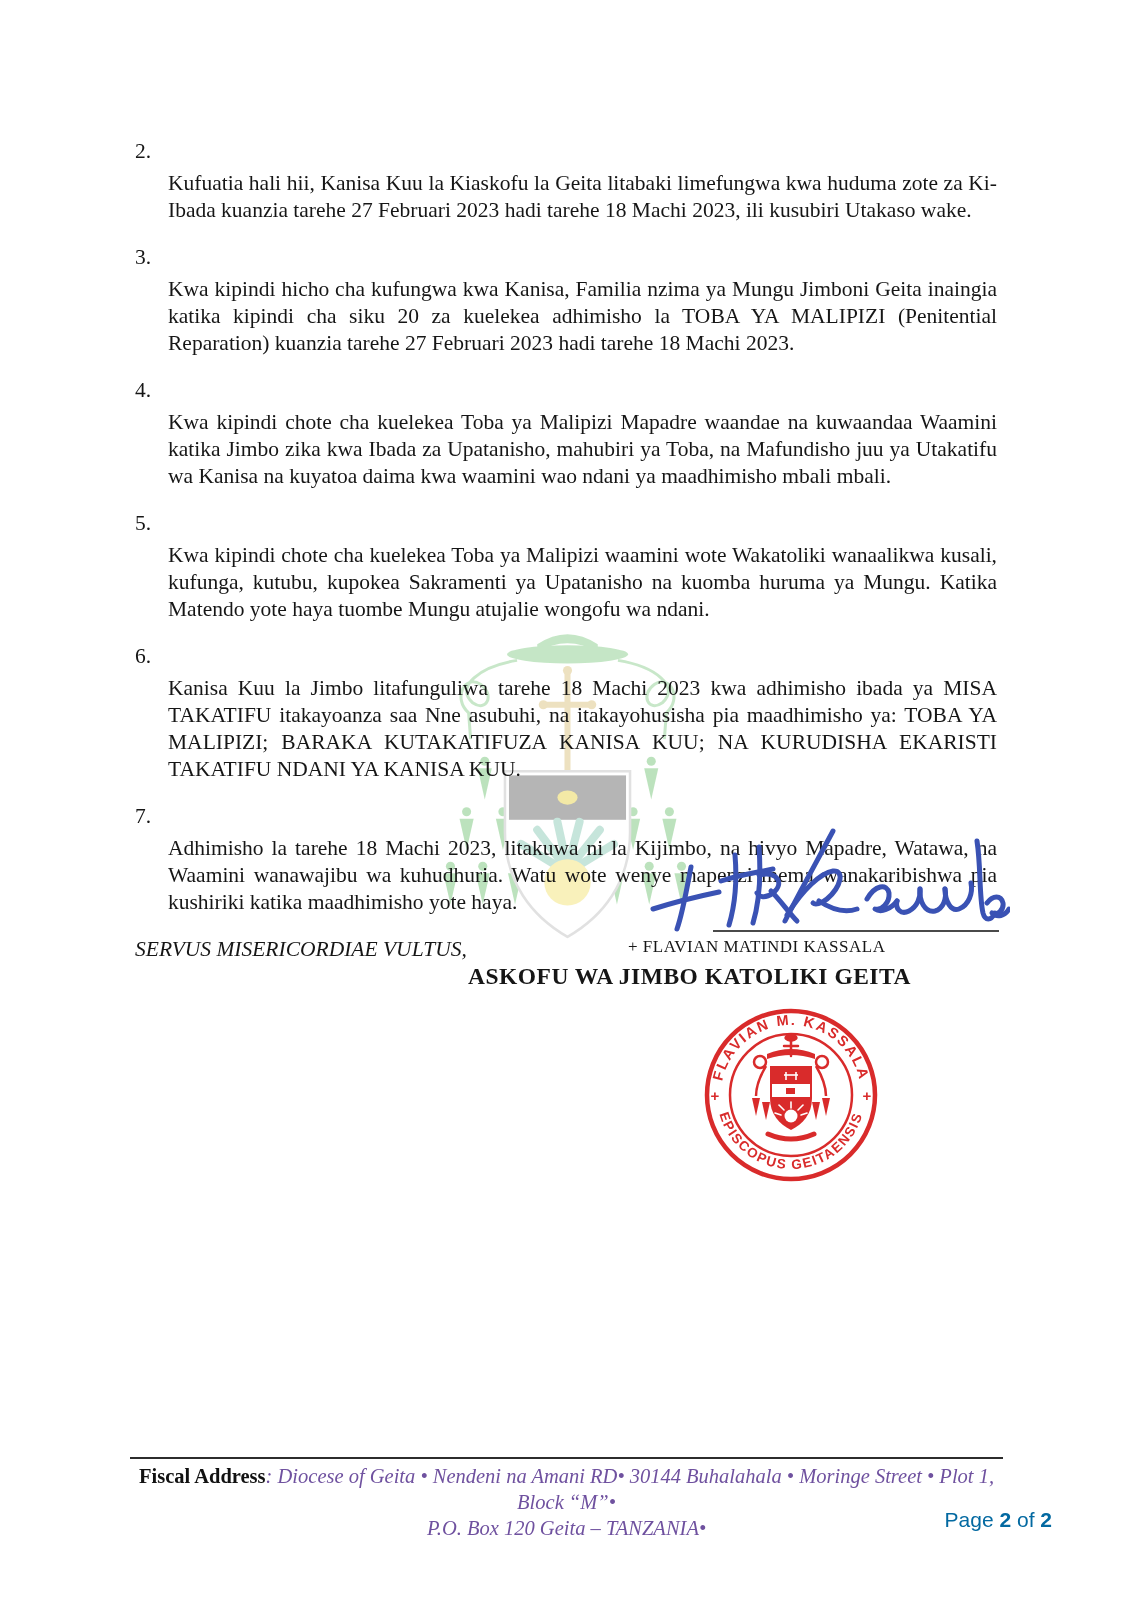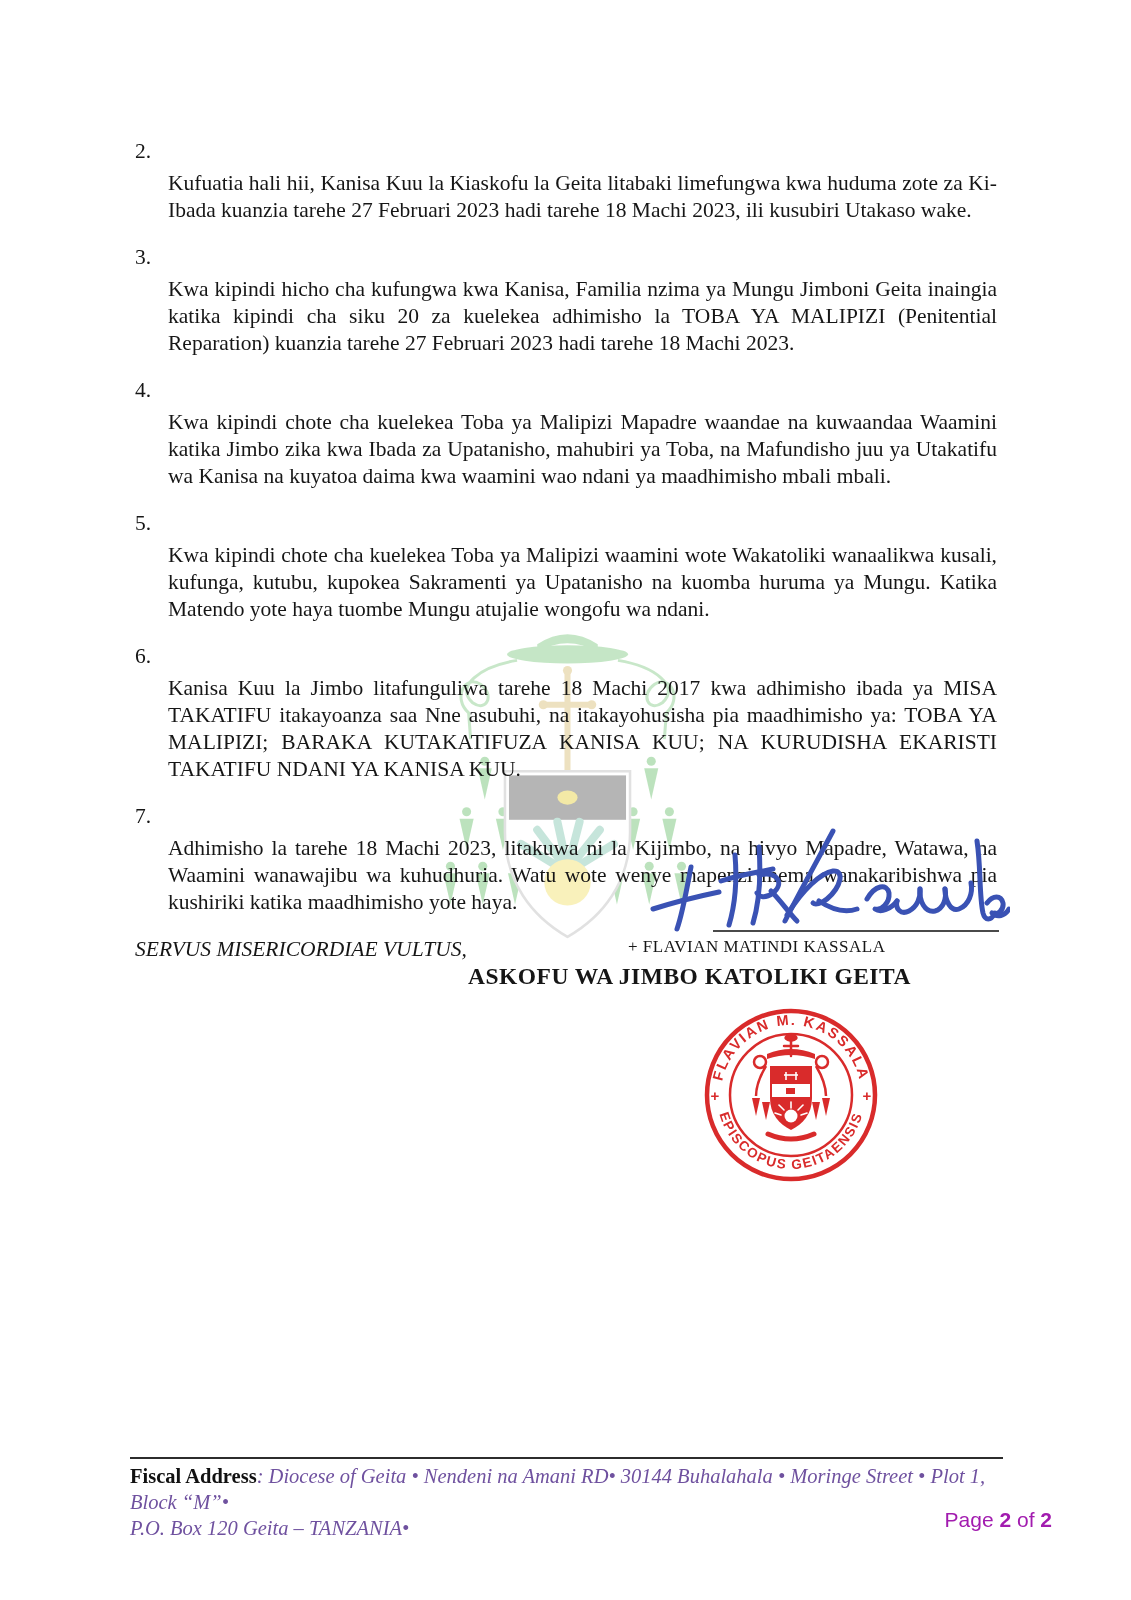--- a/index.html
+++ b/index.html
@@ -31,26 +31,26 @@
   .sig-line{position:absolute;left:713px;top:930px;width:286px;border-top:2px solid #4a4a4a;}
   .sig-name{position:absolute;left:628px;top:937px;width:378px;text-align:left;
             font-size:17px;letter-spacing:.5px;}
   .sig-title{position:absolute;left:468px;top:963px;width:535px;
              font-size:23.5px;font-weight:bold;letter-spacing:.5px;}
   
   .seal{position:absolute;left:702px;top:1006px;width:178px;height:178px;}
   .seal text{font-family:"Liberation Sans", sans-serif;font-weight:bold;}
   
   .footer-rule{position:absolute;left:130px;top:1457px;width:873px;border-top:2.5px solid #2c2c2c;}
-  .footer-address{position:absolute;left:130px;top:1463px;width:873px;
+  .footer-address{position:absolute;left:130px;top:1463px;width:873px;text-align:center;
                   font-size:20.5px;line-height:26px;font-family:Liberation Serif, serif;}
   .footer-label{font-weight:bold;color:#111;}
   .footer-purple{color:#6f519f;font-style:italic;}
   .page-indicator{position:absolute;right:79px;top:1508px;
-                  font-family:"Liberation Sans", sans-serif;font-size:21px;color:#a21caf;}
+                  font-family:"Liberation Sans", sans-serif;font-size:21px;color:#0369a1;}
   .page-indicator b{font-weight:bold;}
 </style>
 </head>
 <body>
 
 <div class="page">
 
   <div class="watermark">
     <svg width="288" height="338" viewBox="0 0 285 335" xmlns="http://www.w3.org/2000/svg">
 
@@ -128,21 +128,21 @@
     <div class="para">
       <span class="num">4.</span>
       <span class="ptext">Kwa kipindi chote cha kuelekea Toba ya Malipizi Mapadre waandae na kuwaandaa Waamini katika Jimbo zika kwa Ibada za Upatanisho, mahubiri ya Toba, na Mafundisho juu ya Utakatifu wa Kanisa na kuyatoa daima kwa waamini wao ndani ya maadhimisho mbali mbali.</span>
     </div>
     <div class="para">
       <span class="num">5.</span>
       <span class="ptext">Kwa kipindi chote cha kuelekea Toba ya Malipizi waamini wote Wakatoliki wanaalikwa kusali, kufunga, kutubu, kupokea Sakramenti ya Upatanisho na kuomba huruma ya Mungu. Katika Matendo yote haya tuombe Mungu atujalie wongofu wa ndani.</span>
     </div>
     <div class="para">
       <span class="num">6.</span>
-      <span class="ptext">Kanisa Kuu la Jimbo litafunguliwa tarehe 18 Machi 2017 kwa adhimisho ibada ya MISA TAKATIFU itakayoanza saa Nne asubuhi, na itakayohusisha pia maadhimisho ya: TOBA YA MALIPIZI; BARAKA KUTAKATIFUZA KANISA KUU; NA KURUDISHA EKARISTI TAKATIFU NDANI YA KANISA KUU.</span>
+      <span class="ptext">Kanisa Kuu la Jimbo litafunguliwa tarehe 18 Machi 2023 kwa adhimisho ibada ya MISA TAKATIFU itakayoanza saa Nne asubuhi, na itakayohusisha pia maadhimisho ya: TOBA YA MALIPIZI; BARAKA KUTAKATIFUZA KANISA KUU; NA KURUDISHA EKARISTI TAKATIFU NDANI YA KANISA KUU.</span>
     </div>
     <div class="para">
       <span class="num">7.</span>
       <span class="ptext">Adhimisho la tarehe 18 Machi 2023, litakuwa ni la Kijimbo, na hivyo Mapadre, Watawa, na Waamini wanawajibu wa kuhudhuria. Watu wote wenye mapenzi mema wanakaribishwa pia kushiriki katika maadhimisho yote haya.</span>
     </div>
     <p class="motto">SERVUS MISERICORDIAE VULTUS,</p>
   </div>
 
   <svg class="sig-svg" viewBox="0 0 375 120" xmlns="http://www.w3.org/2000/svg">
     <g fill="none" stroke="#3a52b4" stroke-width="5" stroke-linecap="round" stroke-linejoin="round">

